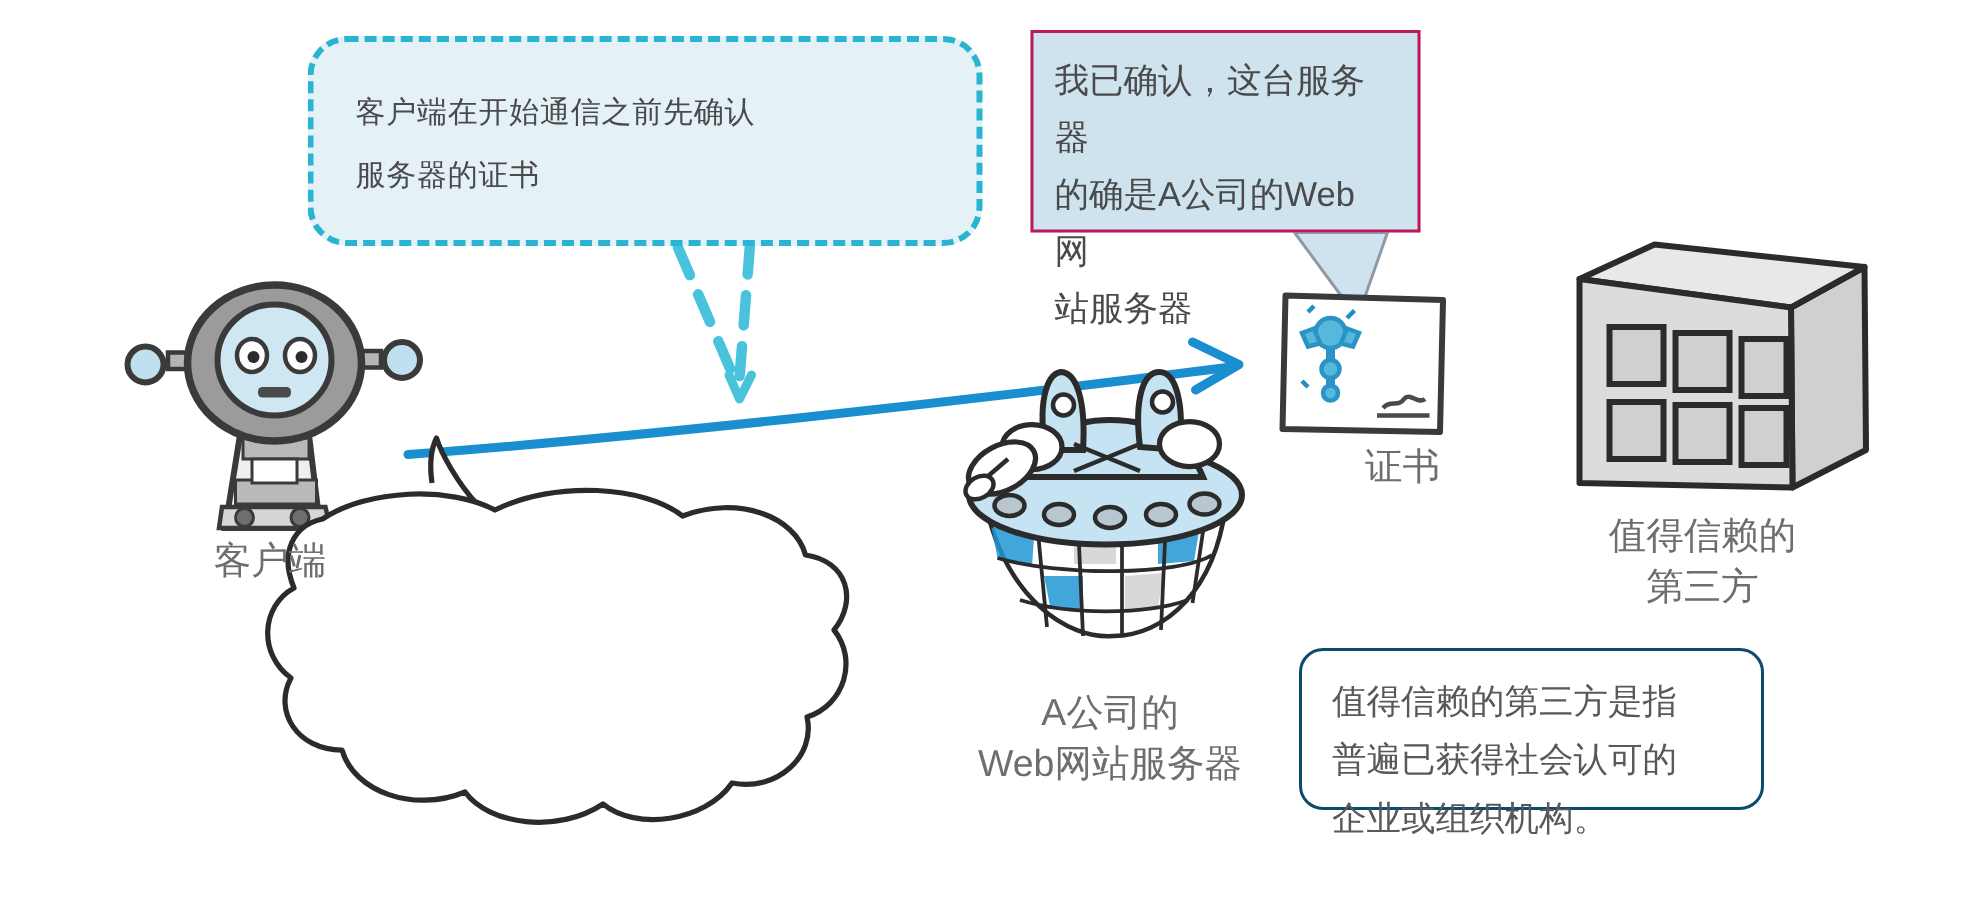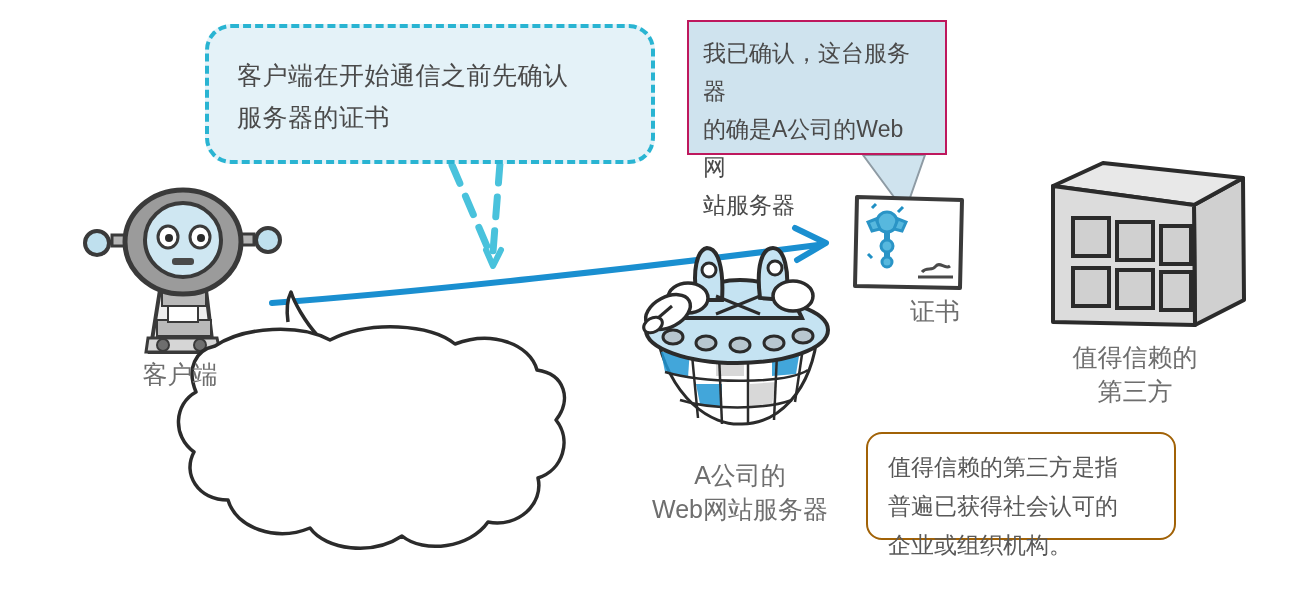--- a/index.html
+++ b/index.html
@@ -26,21 +26,21 @@
     background: #e4f2f8;
     border: 4px dashed #29b4d2;
     border-radius: 26px;
     box-sizing: border-box;
   }
   #bubble-dashed .btext {
     position: absolute;
     left: 28px; top: 26px;
     width: 400px;
     color: #4a4a4a;
-    font-size: 25px;
+    font-size: 20px;
     line-height: 42px;
     letter-spacing: 0.5px;
     white-space: pre-line;
   }
 
   
   #bubble-solid {
     left: 687px; top: 20px;
     width: 260px; height: 135px;
     background: #cfe3ee;
@@ -55,21 +55,21 @@
     font-size: 23px;
     line-height: 38px;
     white-space: pre-line;
   }
 
   
   #info-box {
     left: 866px; top: 432px;
     width: 310px; height: 108px;
     background: #ffffff;
-    border: 2px solid #a16207;
+    border: 2px solid #0c4a6e;
     border-radius: 16px;
     box-sizing: border-box;
   }
   #info-box .btext {
     position: absolute;
     left: 20px; top: 14px;
     width: 275px;
     color: #595959;
     font-size: 23px;
     line-height: 39px;

